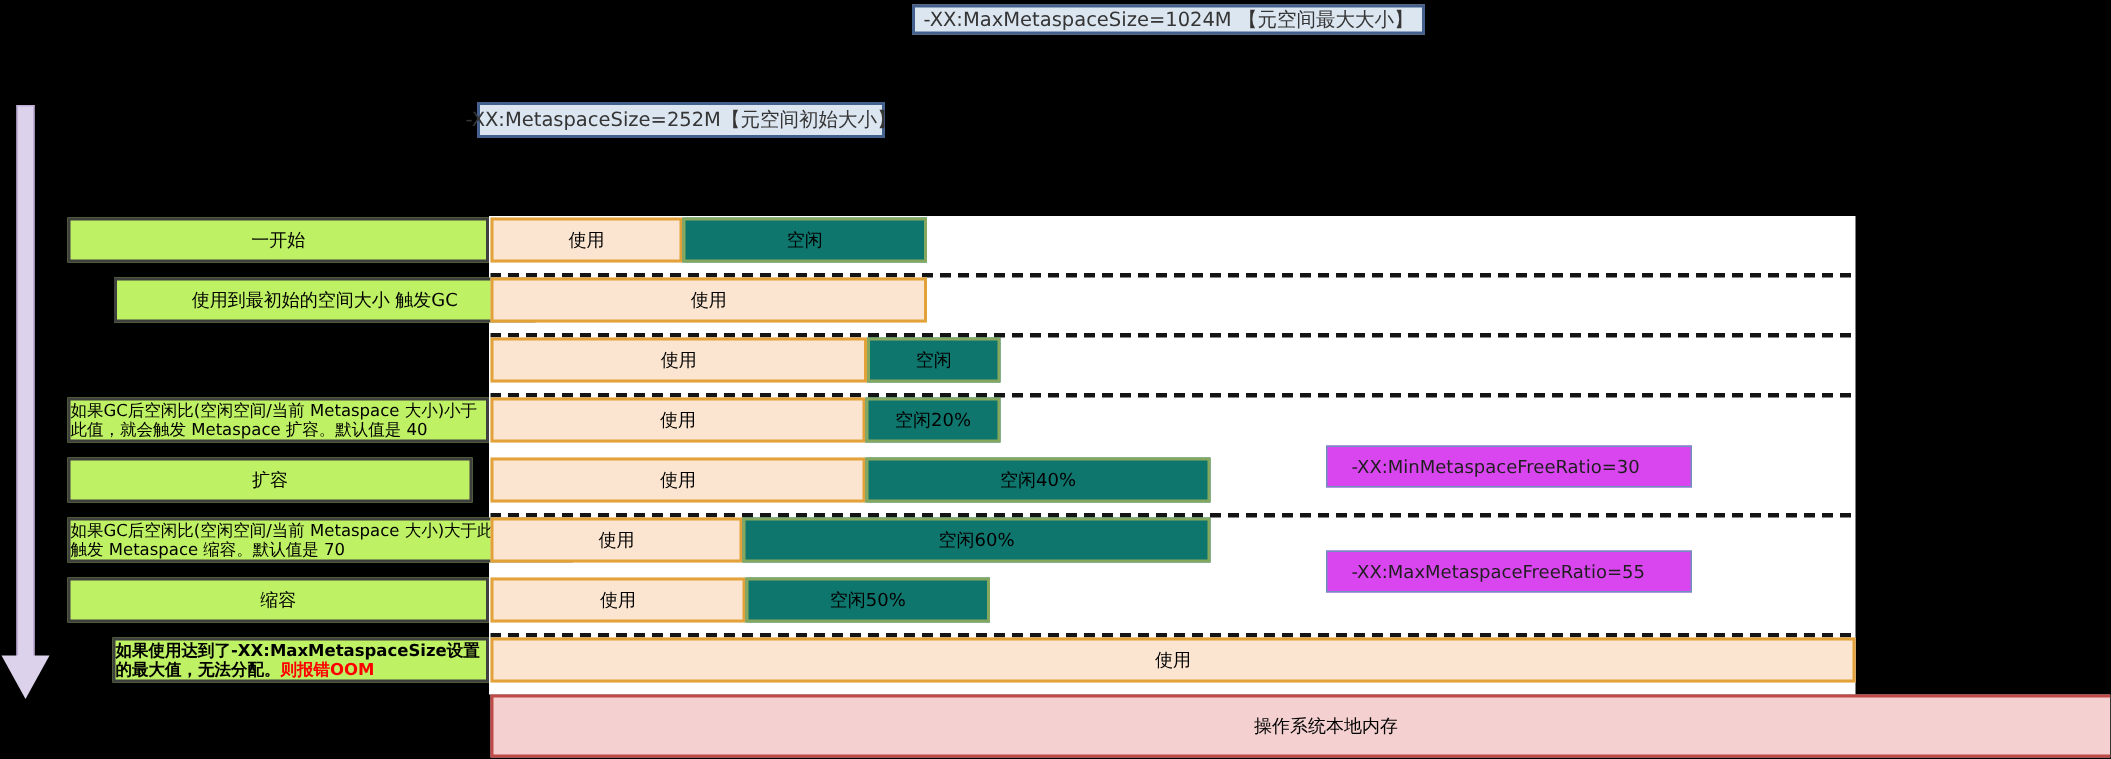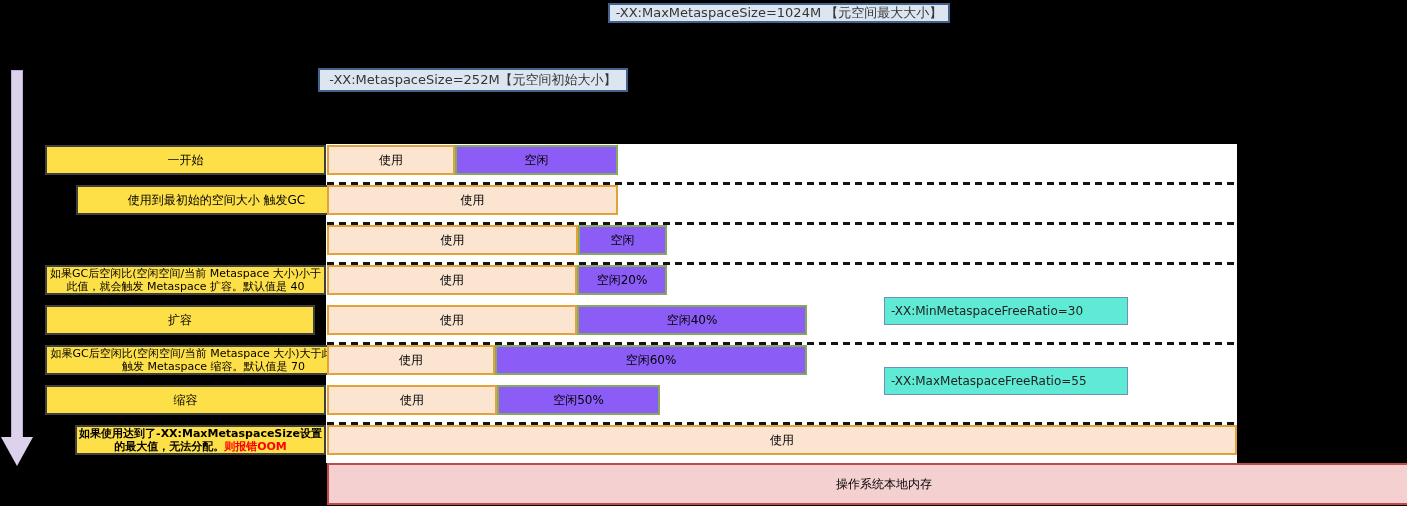--- a/index.html
+++ b/index.html
@@ -6,44 +6,44 @@
   body{font-family:"DejaVu Sans","Liberation Sans",sans-serif;}
   #canvas{position:relative;width:1407px;height:506px;background:#000;overflow:hidden;}
 
   
   .white-bg{position:absolute;left:326px;top:144px;width:911px;height:319px;background:#ffffff;}
 
   
   .param-label{position:absolute;box-sizing:border-box;background:#dce6f1;border:2px solid #44618e;
     color:#353535;font-size:13px;display:flex;align-items:center;justify-content:center;white-space:nowrap;}
   #param-max{left:608px;top:3px;width:342px;height:20px;}
-  #param-init{left:318px;top:68px;width:310px;height:24px;}
+  #param-init{left:318px;top:68px;width:272px;height:24px;}
 
   
-  .param-note{position:absolute;box-sizing:border-box;background:#5eead4;border:1.5px solid #6f8fbf;
-    color:#1f1f1f;font-size:12px;display:flex;align-items:center;padding-left:6px;white-space:nowrap;}
+  .param-note{position:absolute;box-sizing:border-box;background:#d946ef;border:1.5px solid #6f8fbf;
+    color:#1f1f1f;font-size:12px;display:flex;align-items:center;padding-left:16px;white-space:nowrap;}
   #note-min{left:884px;top:297px;width:244px;height:28px;}
   #note-max{left:884px;top:367px;width:244px;height:28px;}
 
   
   .arrow-shaft{position:absolute;left:11px;top:70px;width:12px;height:368px;box-sizing:border-box;
     background:#ddd2ec;border:1px solid #bfaed8;border-bottom:none;}
   .arrow-head{position:absolute;left:1px;top:437px;width:0;height:0;
     border-left:16px solid transparent;border-right:16px solid transparent;border-top:29px solid #ddd2ec;}
 
   
-  .row-label{position:absolute;height:30px;box-sizing:border-box;background:#fde047;border:2px solid #3f3f3f;
-    display:flex;align-items:center;justify-content:center;text-align:center;color:#000;
+  .row-label{position:absolute;height:30px;box-sizing:border-box;background:#bef264;border:2px solid #3f3f3f;
+    display:flex;align-items:center;justify-content:center;color:#000;
     font-size:12px;line-height:13px;}
   .row-label.small{font-size:11px;line-height:13px;}
   .red-text{color:#ff0000;}
   .seg{position:absolute;height:30px;box-sizing:border-box;display:flex;align-items:center;justify-content:center;
     color:#000;font-size:12px;white-space:nowrap;}
   .seg.used{background:#fbe5d0;border:2px solid #e2a139;}
-  .seg.free{background:#8b5cf6;border:2px solid #86a85e;}
+  .seg.free{background:#0f766e;border:2px solid #86a85e;}
   .dashed-line{position:absolute;left:327px;width:910px;height:3px;
     background:repeating-linear-gradient(90deg,#141414 0 7px,rgba(0,0,0,0) 7px 12px);}
 
   
   .os-bar{position:absolute;left:327px;top:463px;width:1114px;height:42px;box-sizing:border-box;
     background:#f4d0d0;border:2px solid #bf4a47;display:flex;align-items:center;justify-content:center;
     color:#000;font-size:12px;}
 </style>
 </head>
 <body>

